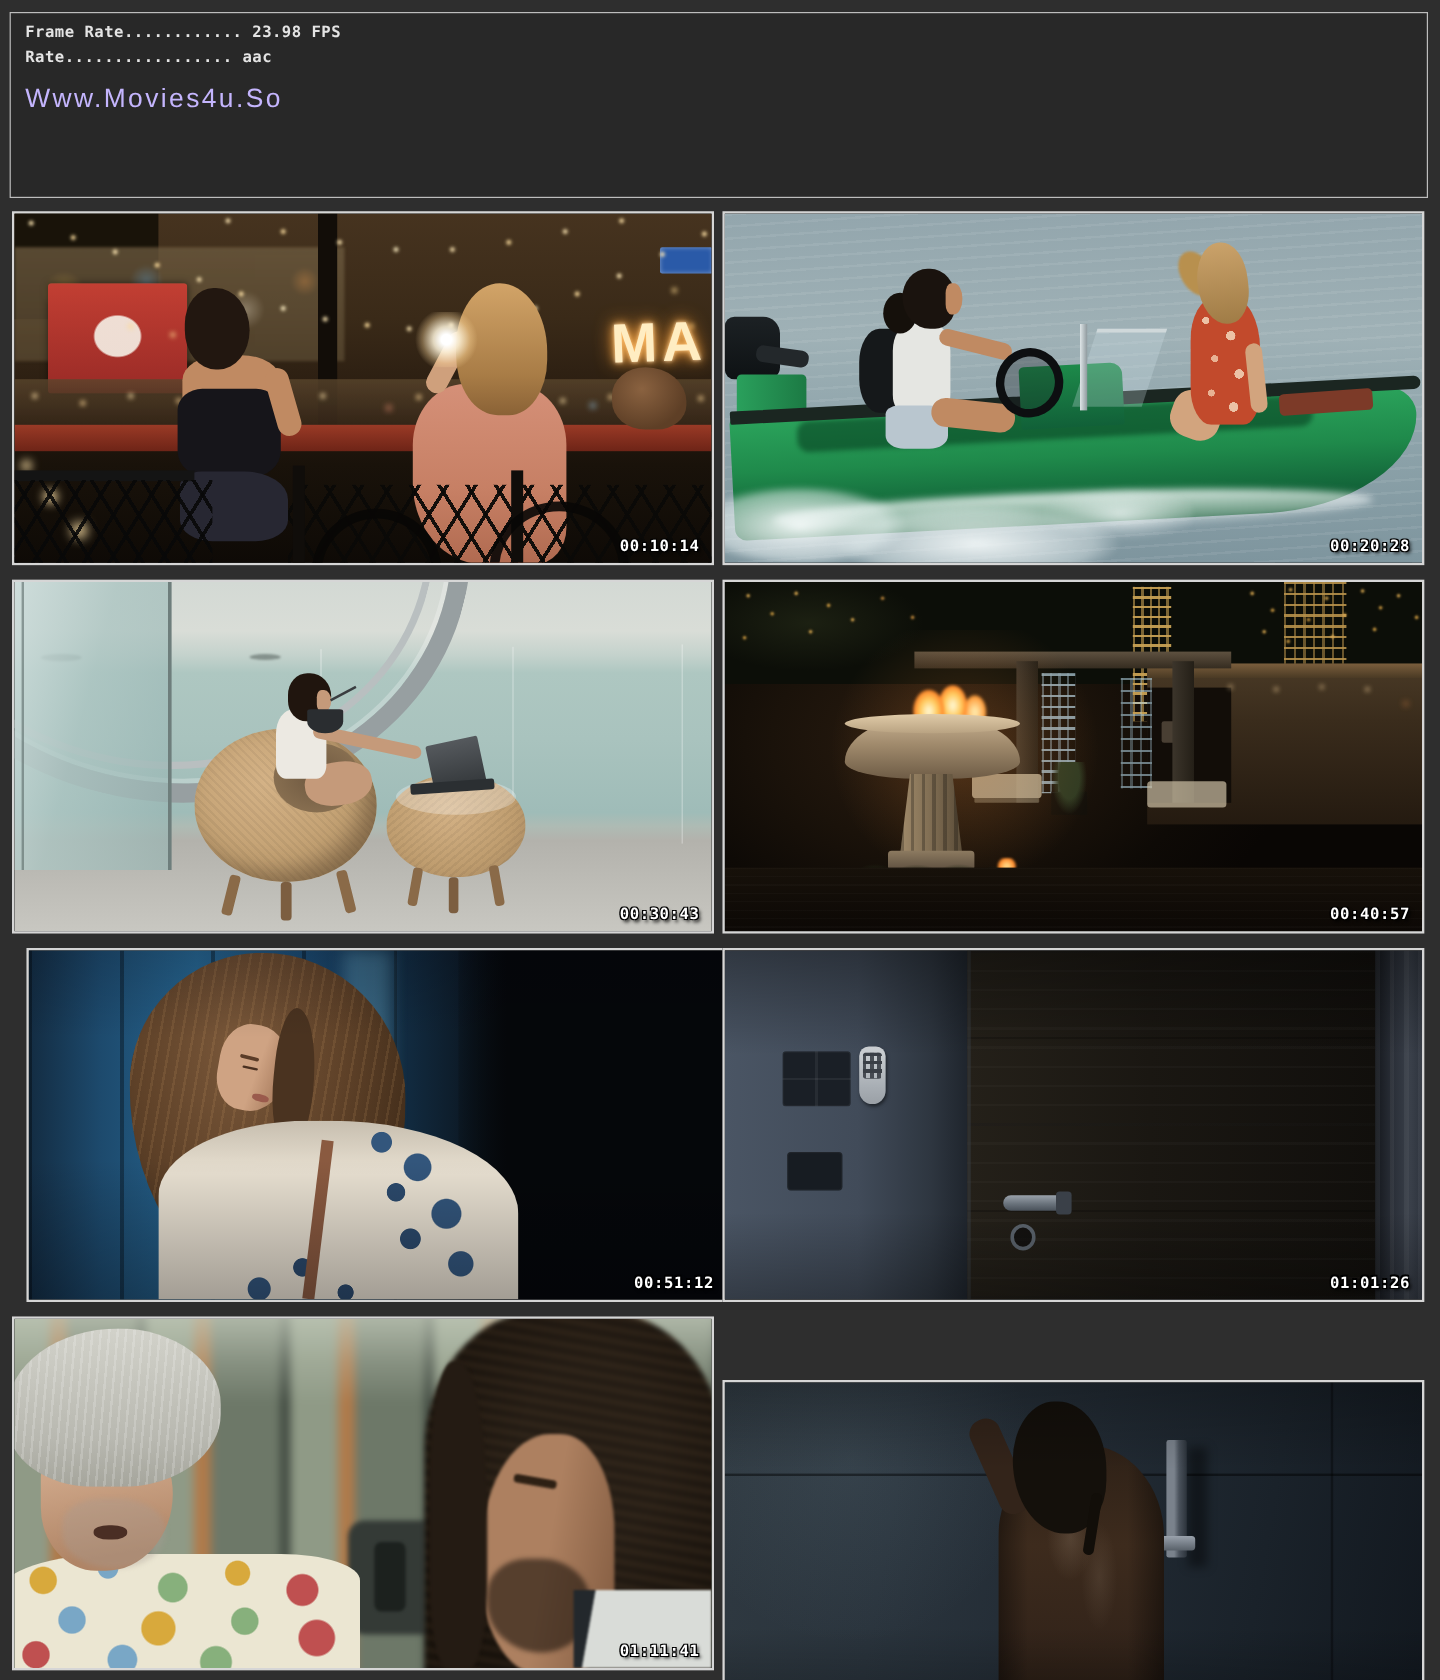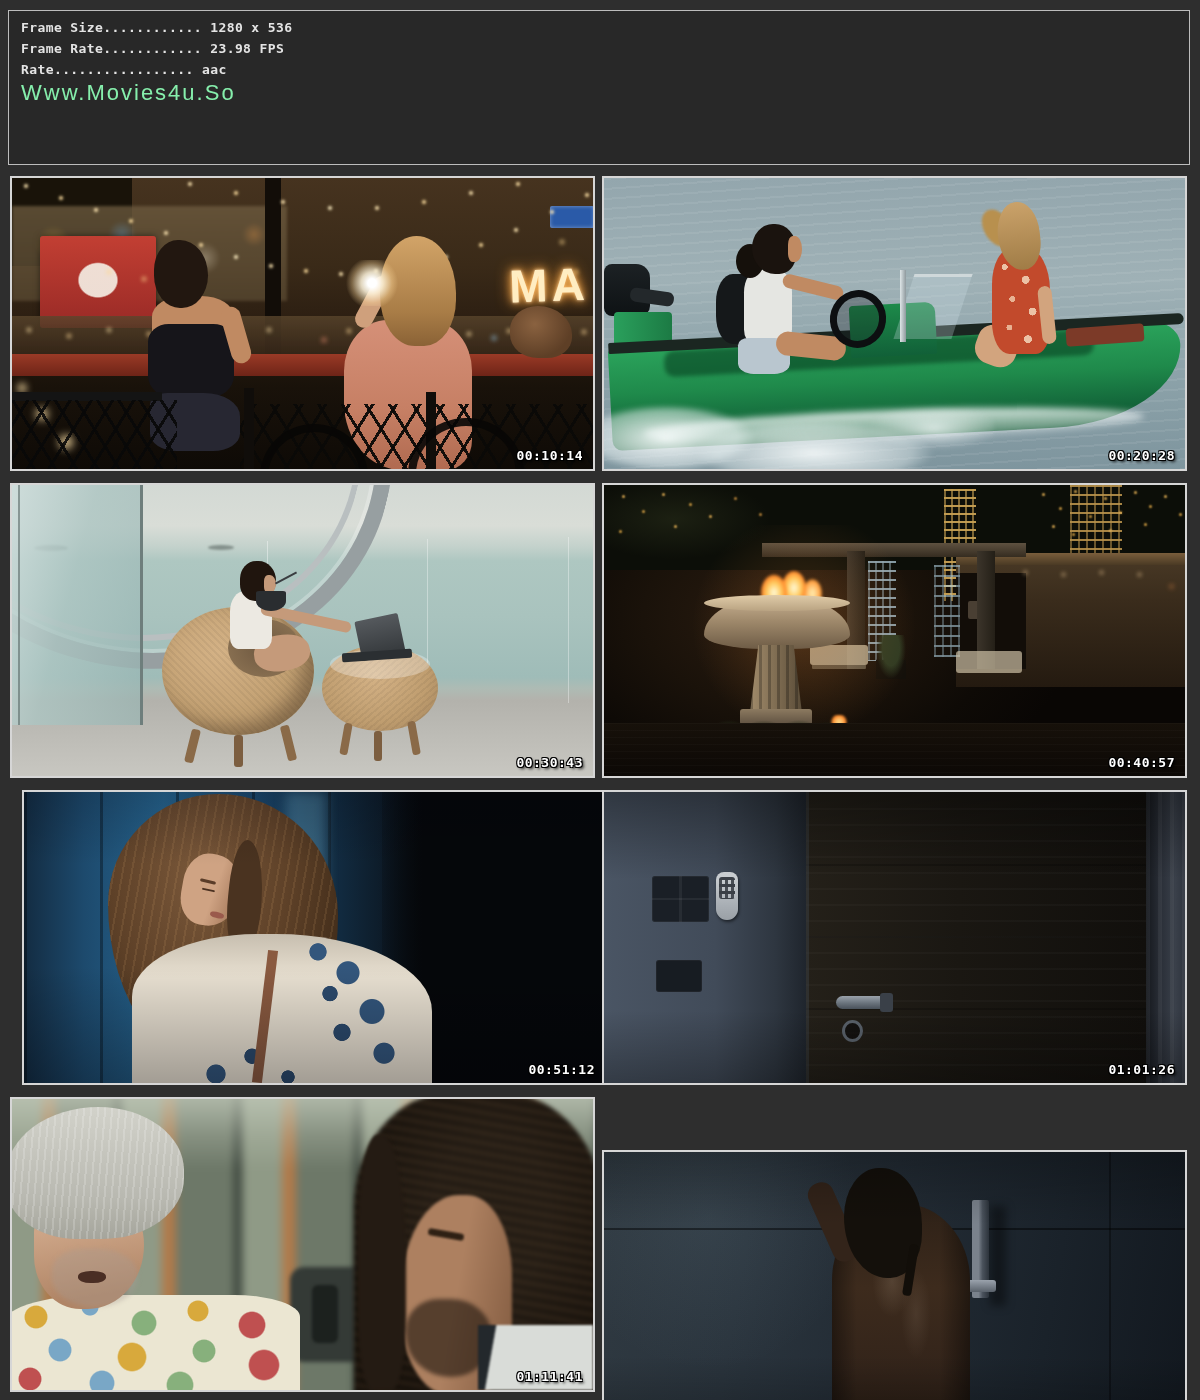--- a/index.html
+++ b/index.html
@@ -4,21 +4,21 @@
 <style>
   html,body{margin:0;padding:0;background:#2e2e2e;}
   #page{position:relative;width:1200px;height:1400px;background:#2e2e2e;overflow:hidden;
         font-family:"DejaVu Sans Mono",monospace;}
   .p{position:absolute;}
 
   
   .info-box{position:absolute;left:8px;top:10px;width:1182px;height:155px;background:#282828;
             border:1px solid #bdbdbd;box-sizing:border-box;padding:6px 0 0 12px;}
   .iline{font:700 13px/21px "DejaVu Sans Mono",monospace;color:#e4e4e4;white-space:pre;letter-spacing:.4px;}
-  .watermark{font:400 22px/24px "Liberation Sans",sans-serif;color:#86efac;letter-spacing:2px;margin-top:1px;}
+  .watermark{font:400 22px/24px "Liberation Sans",sans-serif;color:#c4b5fd;letter-spacing:2px;margin-top:11px;}
 
   
   .cell{position:absolute;width:585px;height:295px;border:2px solid #d6d6d6;box-sizing:border-box;
         overflow:hidden;background:#000;}
   .sc{position:absolute;left:0;top:0;width:581px;height:291px;overflow:hidden;}
   .ts{position:absolute;right:10px;bottom:6px;font:700 13px "DejaVu Sans Mono",monospace;color:#fff;
       letter-spacing:.5px;z-index:50;
       text-shadow:-1px -1px 0 #000,1px -1px 0 #000,-1px 1px 0 #000,1px 1px 0 #000,2px 2px 3px rgba(0,0,0,.95);}
 
   
@@ -394,21 +394,20 @@
   .s8-brshadow{left:386px;top:54px;width:16px;height:100px;background:rgba(0,0,0,.4);filter:blur(4px);}
   .s8-vig{left:0;top:0;width:581px;height:291px;background:
       linear-gradient(180deg,rgba(0,0,0,.25),transparent 25%,transparent 70%,rgba(0,0,0,.35));}
 </style>
 </head>
 <body>
 
 <div id="page">
 
   <div class="info-box">
-    <div class="iline">Frame Size............ 1280 x 536</div>
     <div class="iline">Frame Rate............ 23.98 FPS</div>
     <div class="iline">Rate................. aac</div>
     <div class="watermark">Www.Movies4u.So</div>
   </div>
 
   <div class="cell" style="left:10px;top:176px">
     <div class="sc s1">
       <div class="p s1-struct"></div>
       <div class="p s1-mural"></div>
       <div class="p s1-post"></div>

